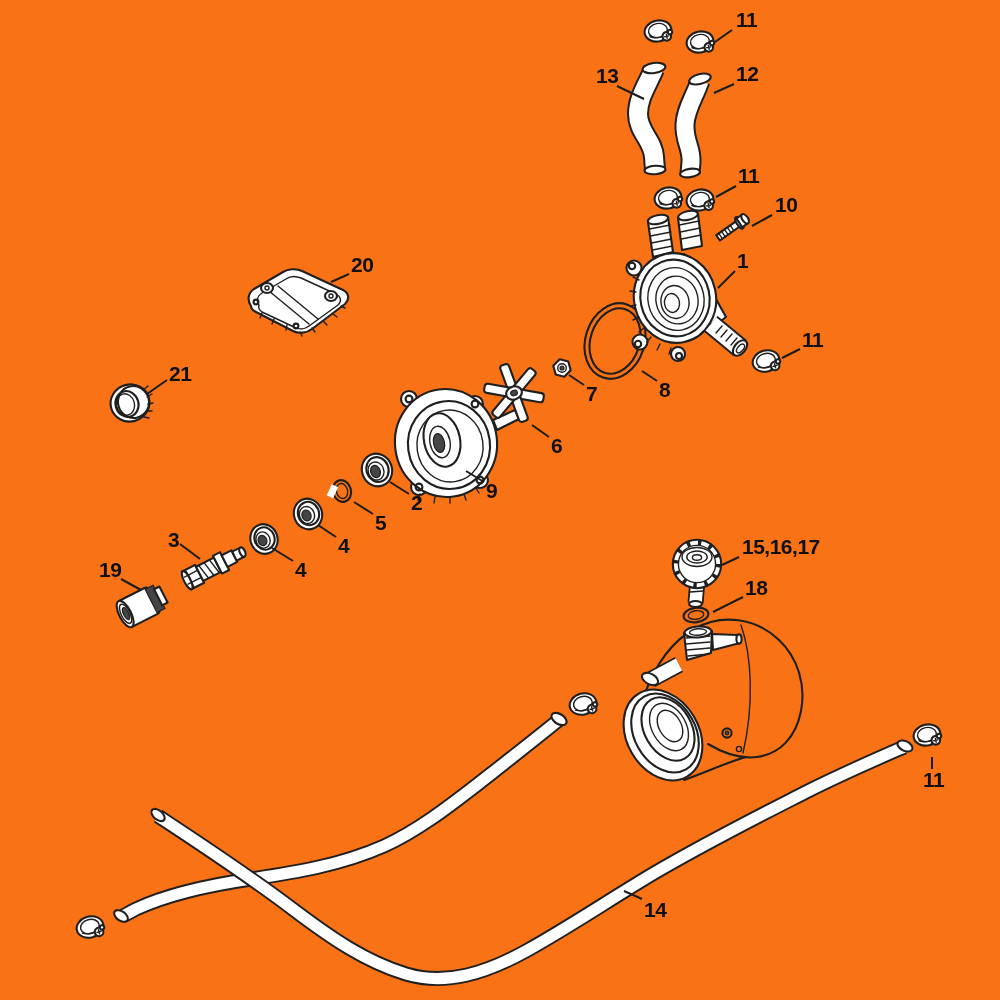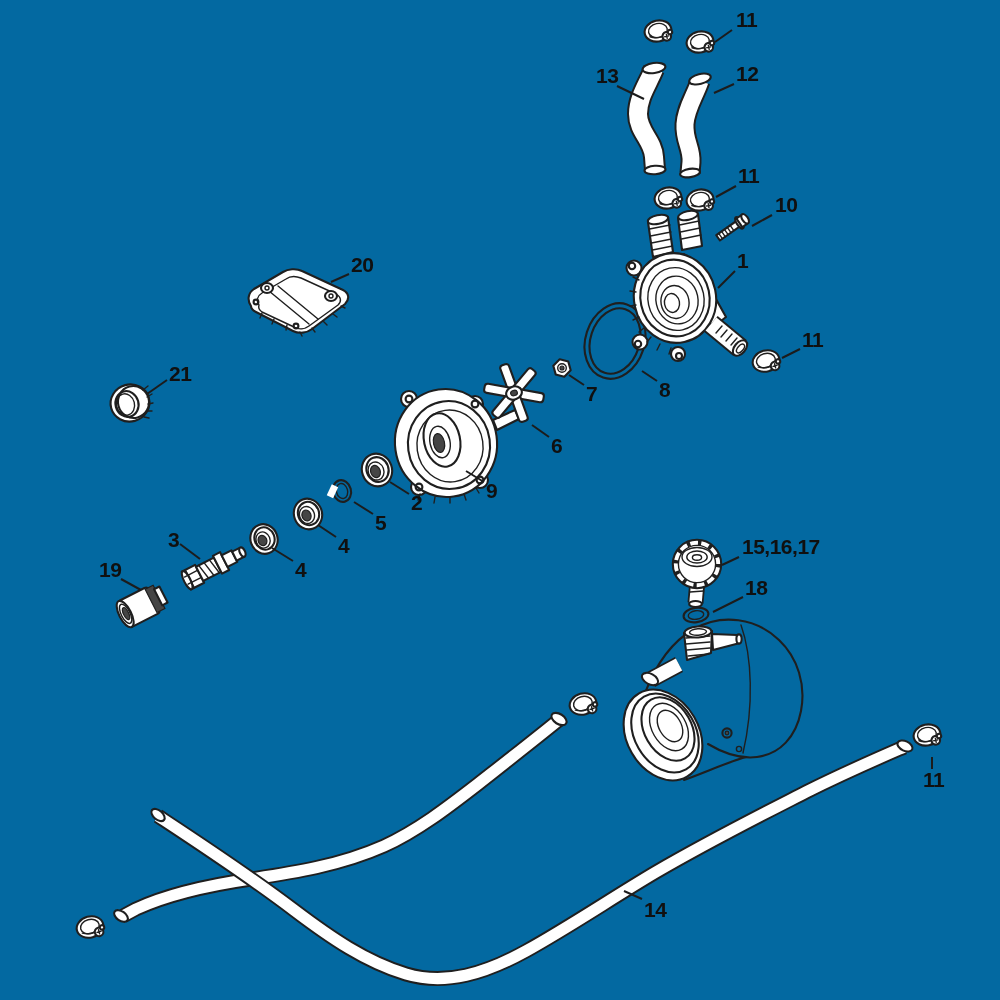--- a/index.html
+++ b/index.html
@@ -1,16 +1,16 @@
 <!DOCTYPE html>
 <html><head>
 <meta charset="utf-8">
 <style>
   html,body{margin:0;padding:0;background:#ffffff;}
-  .stage{width:1000px;height:1000px;background:#0369a1;position:relative;overflow:hidden;}
+  .stage{width:1000px;height:1000px;background:#f97316;position:relative;overflow:hidden;}
   svg{display:block;}
   .o{fill:none;stroke:#1f1f1f;stroke-width:2.1;stroke-linecap:round;stroke-linejoin:round;}
   .ow{fill:#ffffff;stroke:#1f1f1f;stroke-width:2.1;stroke-linecap:round;stroke-linejoin:round;}
   .t1{stroke-width:1.4;}
   .hd{fill:#454545;stroke:#1f1f1f;stroke-width:1.2;}
   .wf{fill:#ffffff;stroke:none;}
   .tubeO{fill:none;stroke:#1f1f1f;stroke-linecap:butt;}
   .tubeI{fill:none;stroke:#ffffff;stroke-linecap:butt;}
   .leader{stroke:#1c1c1c;stroke-width:2;fill:none;}
   .callout{font-family:"Liberation Sans", sans-serif;font-weight:bold;font-size:21px;fill:#101010;letter-spacing:-0.5px;}

